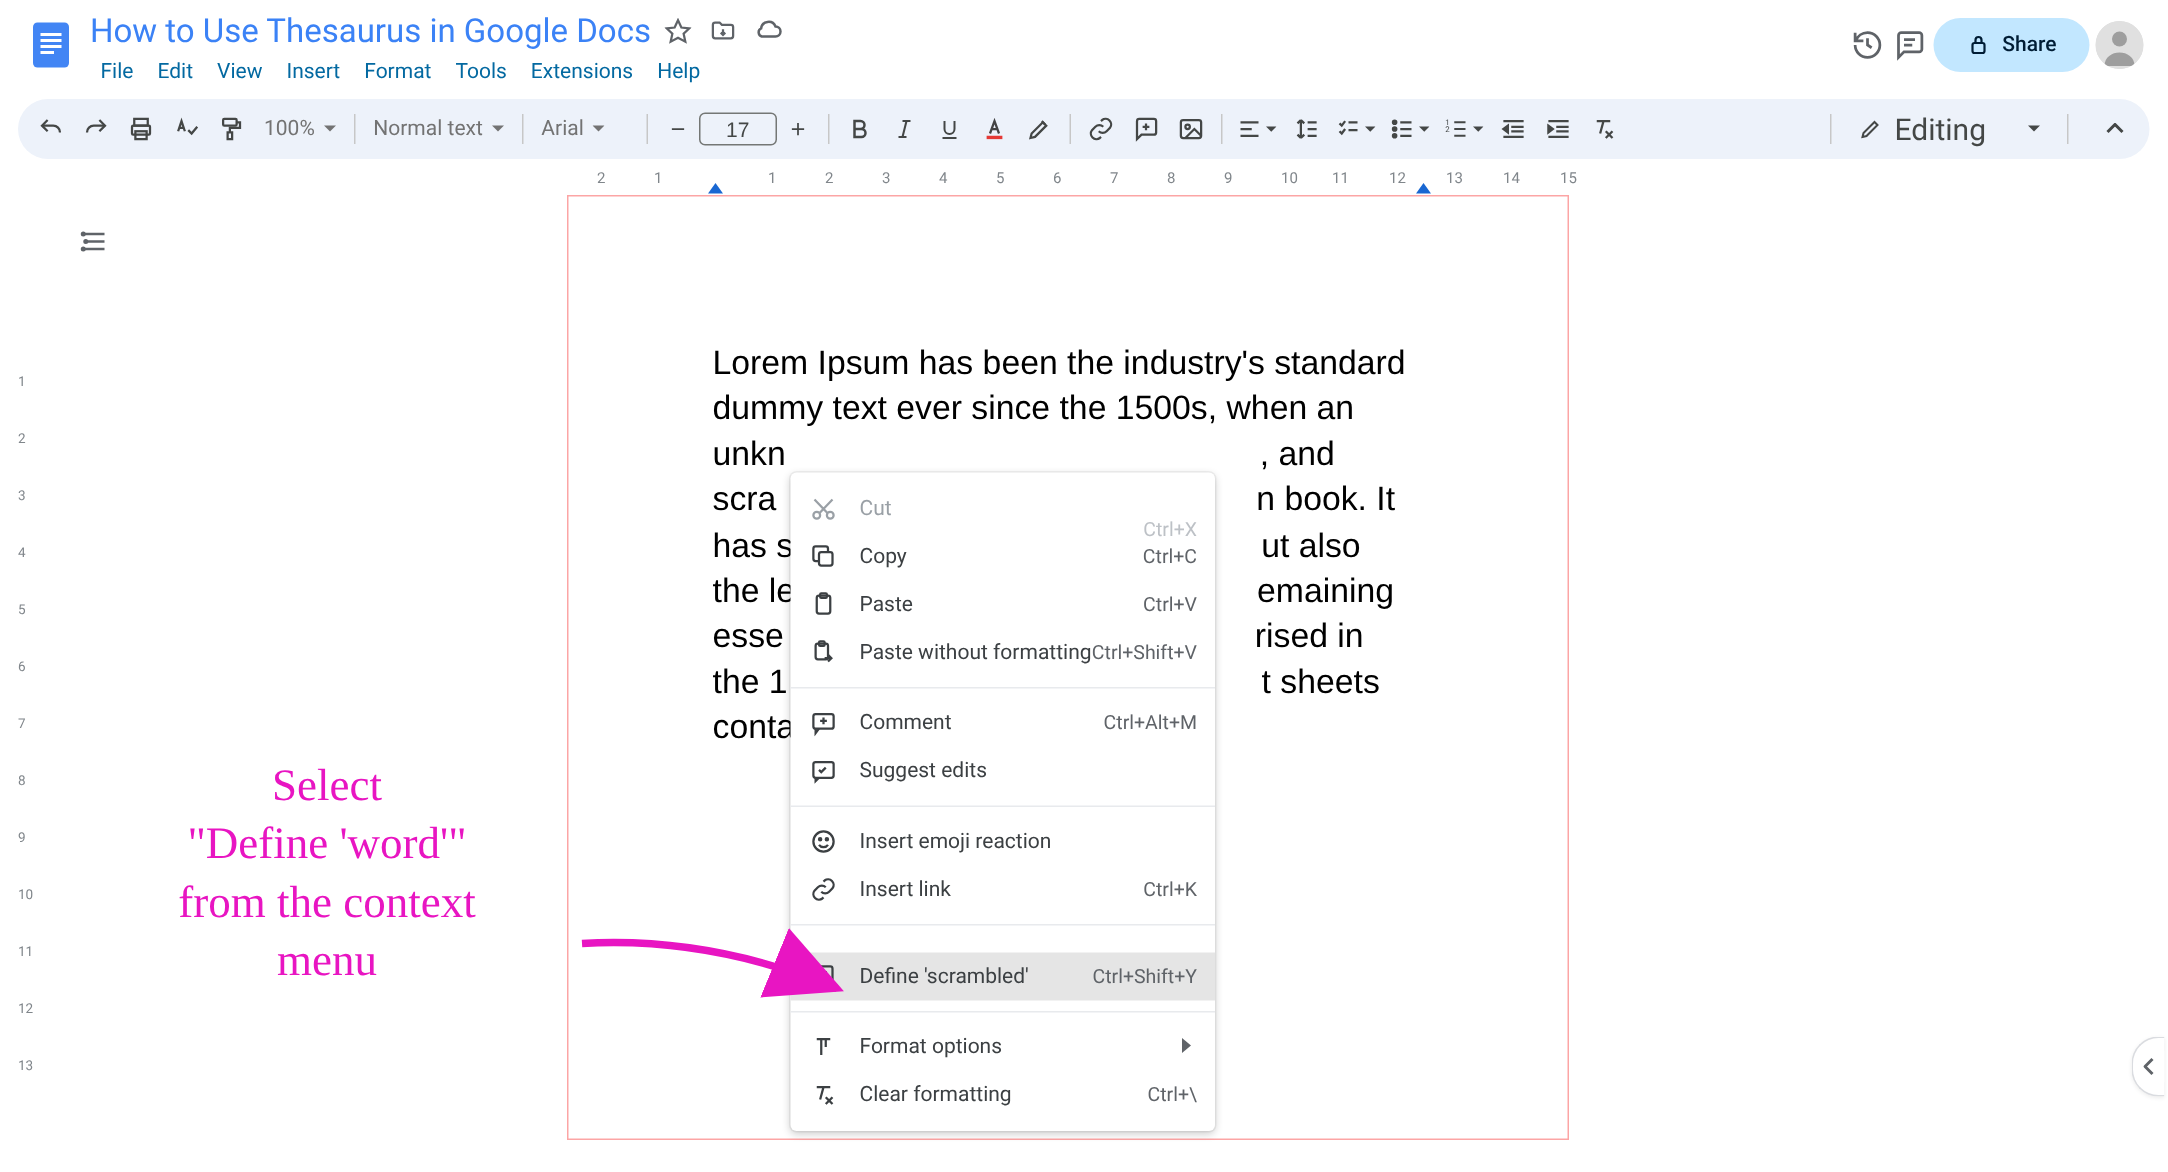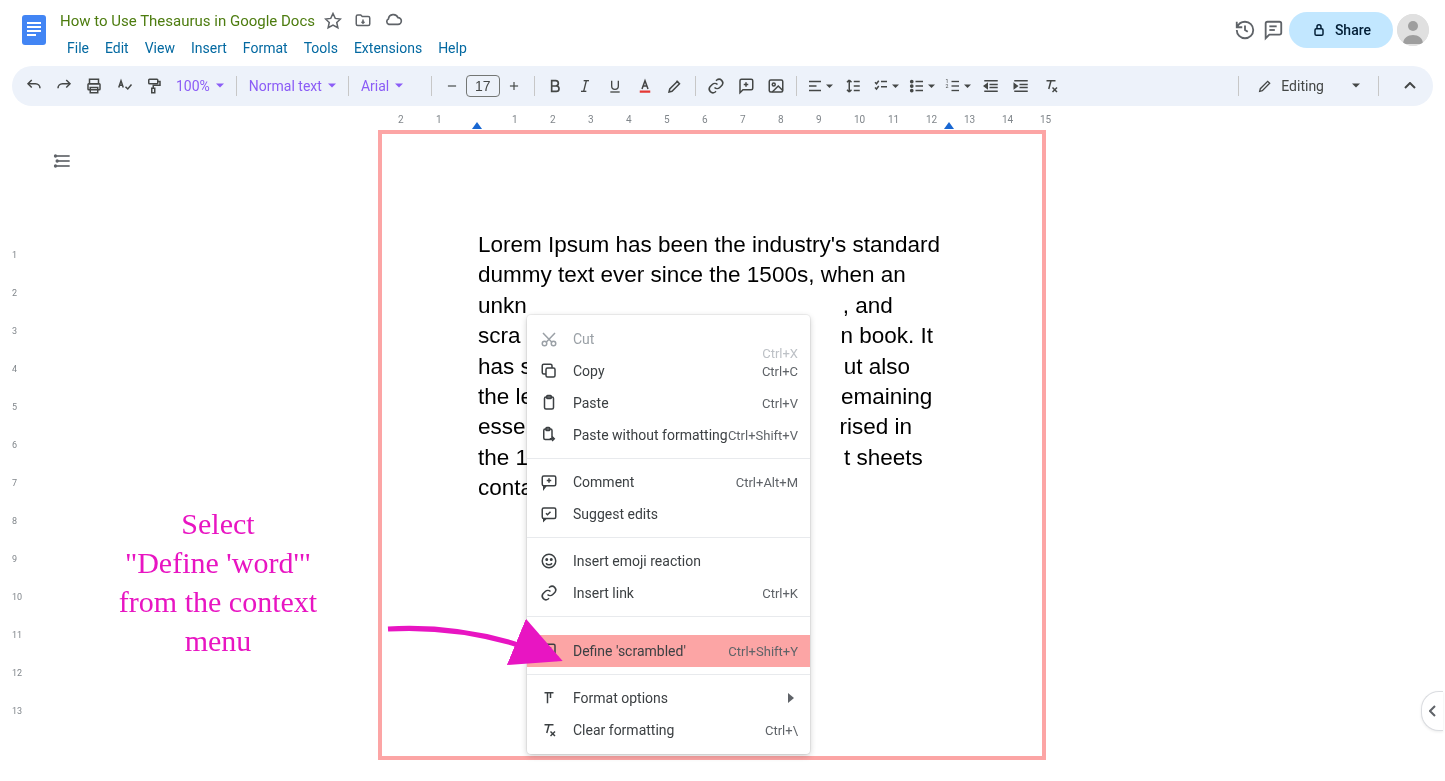--- a/index.html
+++ b/index.html
@@ -4,68 +4,68 @@
 <style>
 * { margin: 0; padding: 0; box-sizing: border-box; }
 body { font-family: "Google Sans", Roboto, Arial, sans-serif; background: #fff; overflow: hidden; width: 1445px; height: 781px; position: relative; }
 
 
 .header { background: #fff; padding: 8px 16px 0 16px; display: flex; align-items: flex-start; }
 .logo { width: 36px; height: 36px; margin-right: 8px; margin-top: 4px; }
 .logo svg { width: 100%; height: 100%; }
 .title-area { flex: 1; }
 .title-row { display: flex; align-items: center; height: 26px; }
-.doc-title { font-size: 15px; color: #4d7c0f; font-weight: 400; margin-right: 8px; }
+.doc-title { font-size: 22px; color: #3b82f6; font-weight: 400; margin-right: 8px; }
 .title-icons { display: flex; gap: 10px; align-items: center; }
 .title-icon { width: 20px; height: 20px; display: flex; align-items: center; justify-content: center; color: #5f6368; }
 .menubar { display: flex; gap: 2px; margin-top: 2px; }
 .menu-item { padding: 4px 7px; font-size: 14px; color: #0369a1; cursor: pointer; border-radius: 4px; }
 
 .header-right { display: flex; align-items: center; gap: 4px; margin-top: 4px; }
 .header-icon { width: 24px; height: 24px; display: flex; align-items: center; justify-content: center; color: #5f6368; }
 .share-btn { display: flex; align-items: center; gap: 8px; background: #c2e7ff; border-radius: 20px; padding: 10px 22px; font-size: 14px; font-weight: 500; color: #001d35; cursor: pointer; }
 .avatar { width: 32px; height: 32px; border-radius: 50%; background: #ddd; overflow: hidden; display: flex; align-items: center; justify-content: center; }
 .avatar svg { width: 32px; height: 32px; }
 
 
 .toolbar-wrap { padding: 6px 12px; }
 .toolbar { background: #edf2fa; border-radius: 24px; padding: 4px 8px; display: flex; align-items: center; gap: 2px; height: 40px; }
 .tb-btn { width: 28px; height: 28px; display: flex; align-items: center; justify-content: center; border-radius: 4px; color: #444746; cursor: pointer; }
 .tb-sep { width: 1px; height: 20px; background: #c7c7c7; margin: 0 4px; }
-.tb-dropdown { display: flex; align-items: center; gap: 6px; padding: 0 6px; height: 28px; font-size: 14px; color: #8b5cf6; cursor: pointer; }
+.tb-dropdown { display: flex; align-items: center; gap: 6px; padding: 0 6px; height: 28px; font-size: 14px; color: #737373; cursor: pointer; }
 .chevron-down { width: 8px; height: 8px; }
 .font-size-box { display: flex; align-items: center; }
-.fs-input { width: 34px; height: 22px; border: 1px solid #747775; border-radius: 4px; text-align: center; font-size: 14px; background: #edf2fa; color: #444746; }
+.fs-input { width: 52px; height: 22px; border: 1px solid #747775; border-radius: 4px; text-align: center; font-size: 14px; background: #edf2fa; color: #444746; }
 .tb-spacer { flex: 1; }
-.editing-btn { display: flex; align-items: center; gap: 8px; padding: 0 12px; height: 28px; font-size: 14px; color: #444746; }
+.editing-btn { display: flex; align-items: center; gap: 8px; padding: 0 12px; height: 28px; font-size: 20px; color: #444746; }
 .collapse-btn { width: 30px; height: 30px; display: flex; align-items: center; justify-content: center; color: #444746; margin-left: 10px; }
 
 
 .ruler-area { position: relative; height: 16px; margin-top: 2px; }
 .hruler { position: absolute; left: 378px; right: 0; height: 16px; font-size: 9px; color: #80868b; }
 .ruler-num { position: absolute; top: 0; font-size: 10px; }
 .ruler-indent-left { position: absolute; top: 8px; width: 0; height: 0; border-left: 5px solid transparent; border-right: 5px solid transparent; border-bottom: 7px solid #1967d2; }
 .ruler-indent-right { position: absolute; top: 8px; width: 0; height: 0; border-left: 5px solid transparent; border-right: 5px solid transparent; border-bottom: 7px solid #1967d2; }
 
 
 .doc-area { position: relative; display: flex; height: 640px; }
 .vruler { width: 36px; background: #fff; position: relative; font-size: 9px; color: #80868b; }
 .vruler-num { position: absolute; left: 12px; }
 .left-gutter { width: 40px; padding-top: 16px; padding-left: 12px; }
 .outline-btn { width: 30px; height: 30px; display: flex; align-items: center; justify-content: center; color: #5f6368; }
 
 .canvas { flex: 1; background: #fff; position: relative; }
-.page { position: absolute; left: 302px; top: 0; width: 668px; height: 630px; background: #fff; border: 4px solid #fca5a5; padding: 96px 96px 0 96px; }
+.page { position: absolute; left: 302px; top: 0; width: 668px; height: 630px; background: #fff; border: 1px solid #fca5a5; padding: 96px 96px 0 96px; }
 .doc-text { font-family: Arial, sans-serif; font-size: 22.5px; color: #000; line-height: 1.35; }
 
 
 .context-menu { position: absolute; left: 527px; top: 315px; width: 283px; background: #fff; border-radius: 4px; box-shadow: 0 2px 6px rgba(0,0,0,0.2), 0 0 0 1px rgba(0,0,0,0.05); padding: 8px 0; z-index: 100; }
 .cm-item { display: flex; align-items: center; height: 32px; padding: 0 12px; font-size: 14px; color: #3c4043; cursor: pointer; }
 .cm-item.disabled { color: #9aa0a6; }
-.cm-item.highlighted { background: #fca5a5; margin-top: 18px; }
+.cm-item.highlighted { background: #e5e5e5; margin-top: 18px; }
 .cm-icon { width: 20px; height: 20px; margin-right: 14px; display: flex; align-items: center; justify-content: center; flex-shrink: 0; }
 .cm-label { flex: 1; }
 .cm-shortcut { font-size: 13px; color: #5f6368; }
 .cm-item.disabled .cm-shortcut { color: #bdc1c6; margin-top: 28px; }
 .cm-sep { height: 1px; background: #e8eaed; margin: 7px 0; }
 .cm-arrow { width: 10px; color: #5f6368; }
 
 
 .annotation { position: absolute; left: 48px; top: 504px; width: 340px; z-index: 200; pointer-events: none; }
 .anno-text { font-family: "Comic Sans MS", cursive; font-size: 30px; color: #e815c2; line-height: 1.3; text-align: center; font-weight: 500; }

